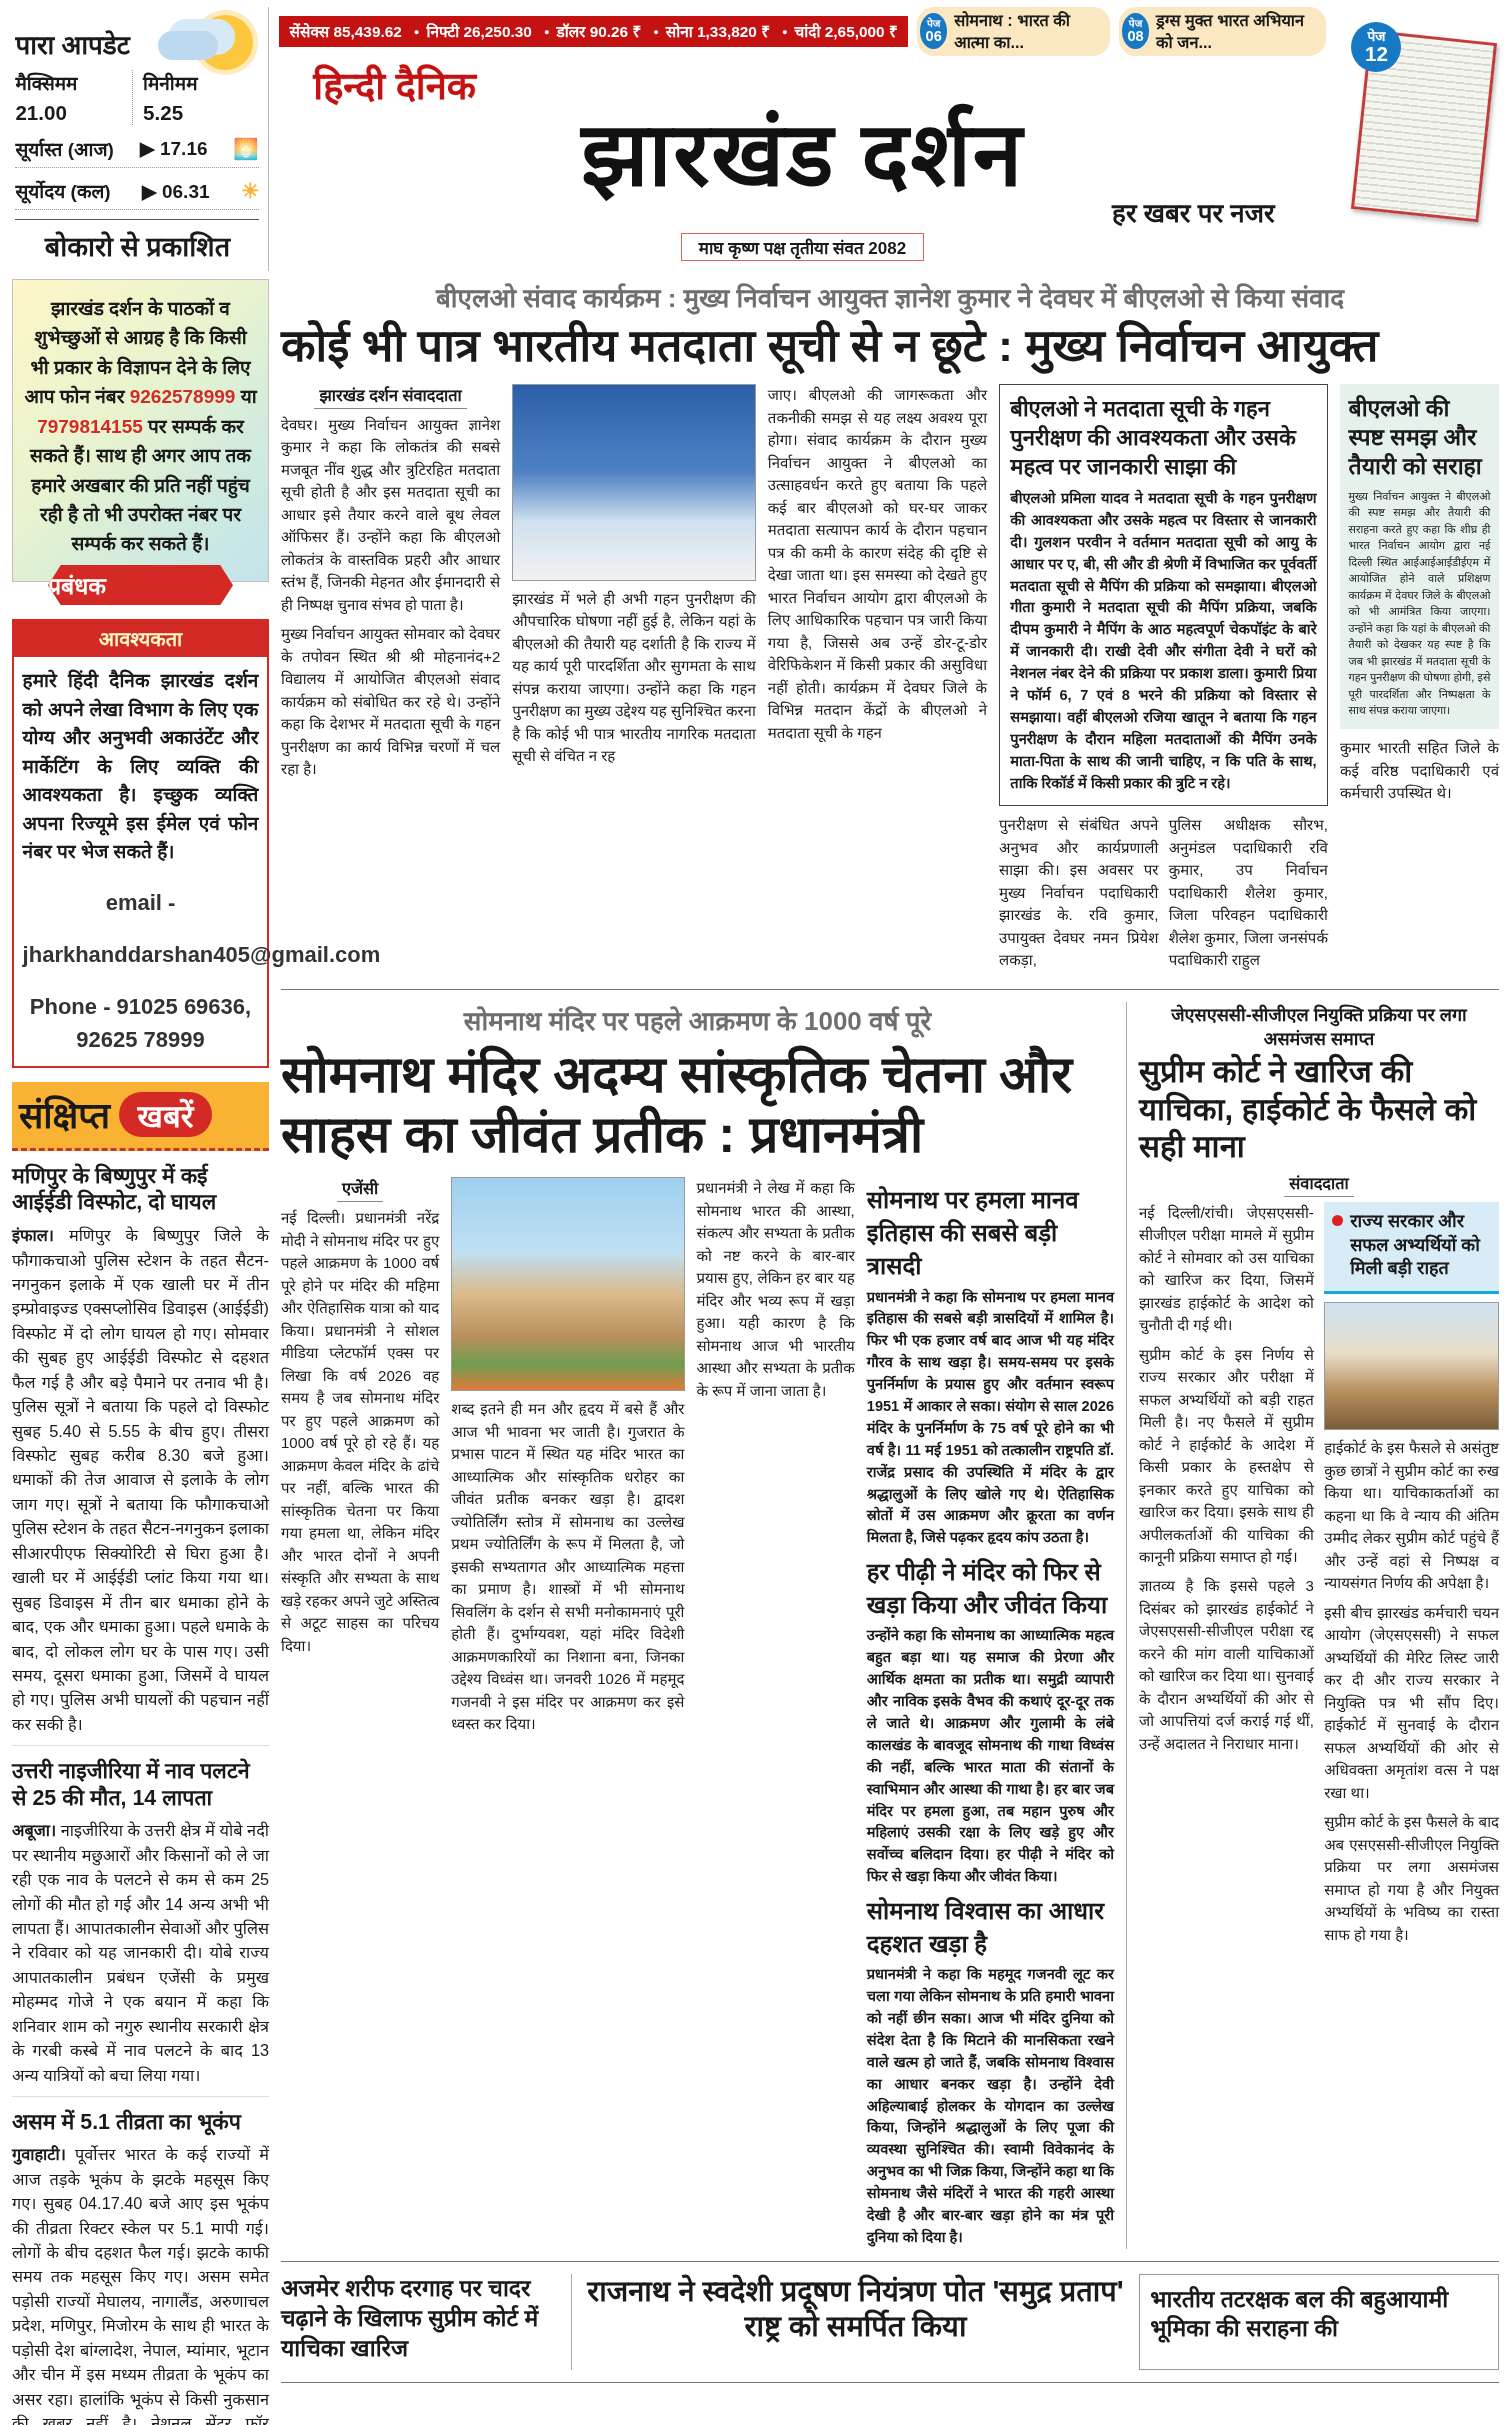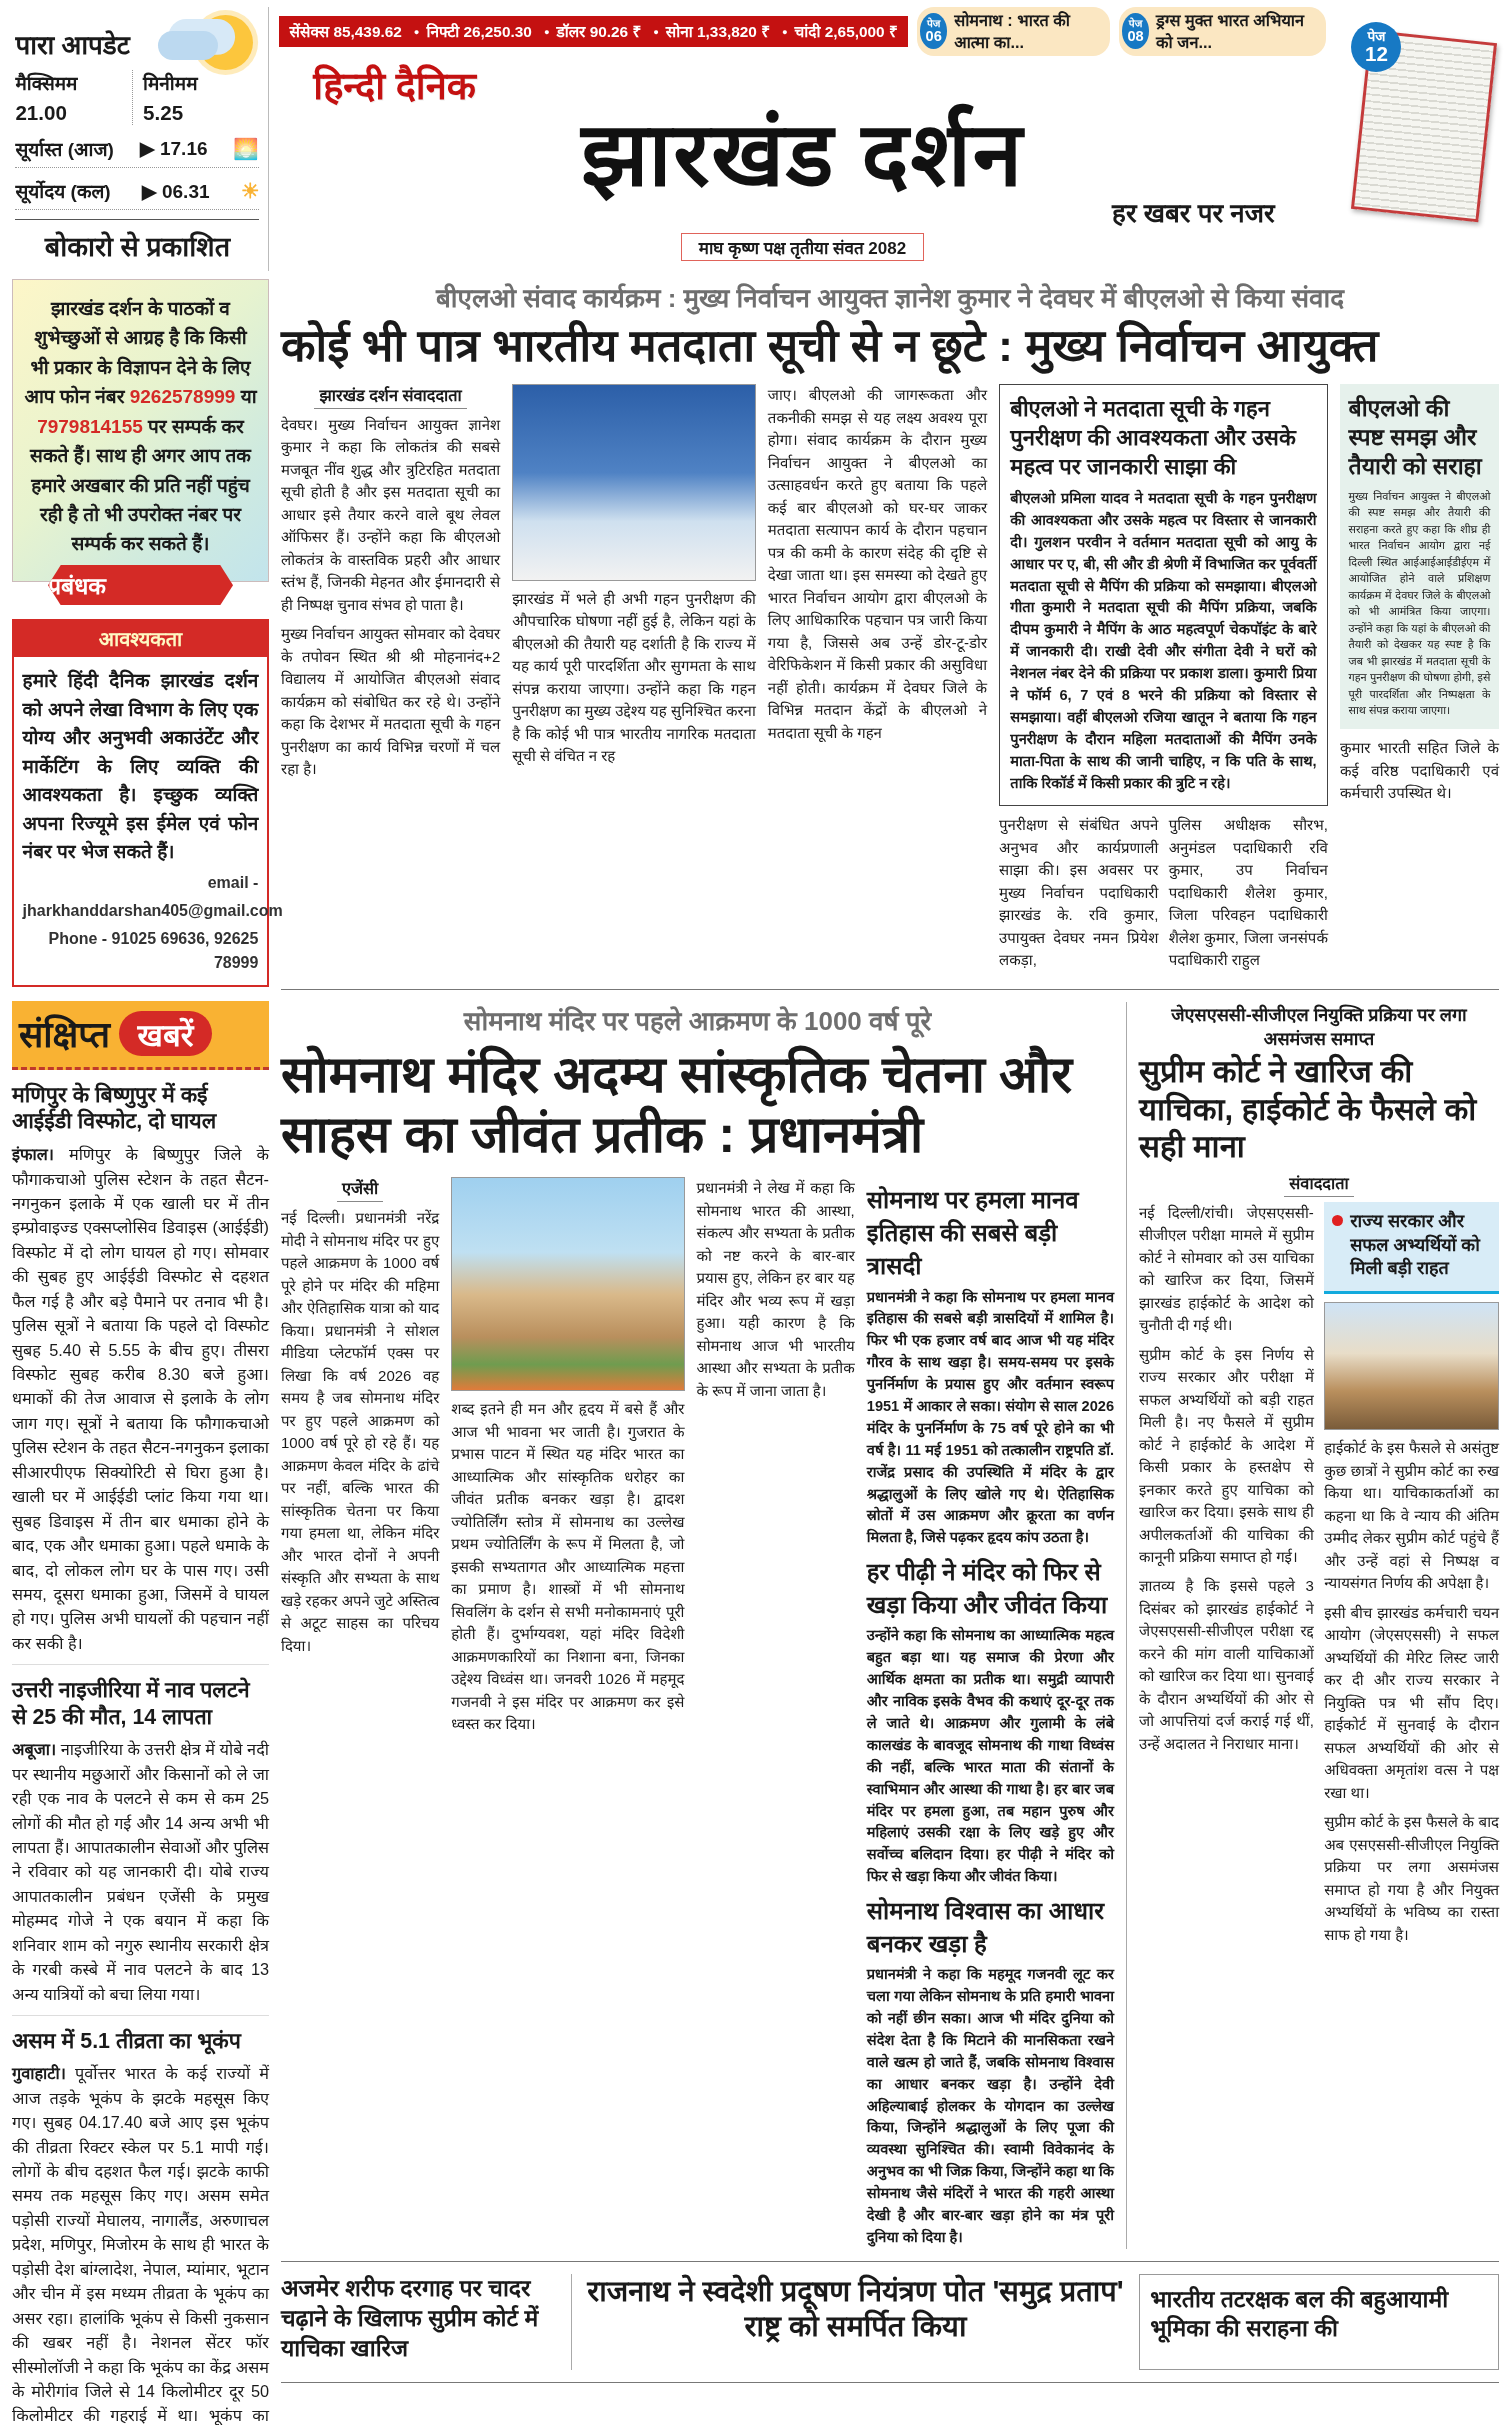--- a/index.html
+++ b/index.html
@@ -56,21 +56,21 @@
 
   
   .adbox { border:0.9px solid #cbb; background:linear-gradient(135deg,#fdf6c8 0%, #e7f3cf 45%, #cfeadf 75%, #c2e4ec 100%);
            padding:13.7px 10.3px 22px; font-size:19px; font-weight:600; text-align:center; line-height:1.55; }
   .adbox .phone { color:#d42a26; font-weight:900; }
   .ribbon { background:#d42a26; color:#fff; font-weight:900; font-size:23px; width:72%; margin:-17px auto 0; padding:4.3px 0;
             clip-path:polygon(7% 0,93% 0,100% 50%,93% 100%,7% 100%,0 50%); position:relative; }
   .needbox { border:2.6px solid #d42a26; margin-top:13.7px; }
   .need-head { background:#d42a26; color:#fef9c3; font-size:20px; font-weight:900; text-align:center; padding:4.3px 0; }
   .need-body { padding:10.3px 8.6px; font-size:19px; font-weight:600; line-height:1.5; text-align:justify; }
-  .need-contact { text-align:right; font-size:16px; color:#333; margin-top:4px; }
+  .need-contact { text-align:center; font-size:22px; color:#333; margin-top:19px; }
   .briefs-head { margin-top:13.7px; background:#f9b233; border-bottom:3.4px dashed #c0392b; display:flex; align-items:center; gap:8.6px; padding:8.6px 6.9px; }
   .briefs-head .w1 { font-size:36px; font-weight:900; }
   .briefs-head .w2 { background:#d42a26; color:#fff; font-size:31px; font-weight:900; border-radius:24px; padding:1.7px 19px; }
   .brief { margin-top:12px; border-bottom:0.9px solid #ddd; padding-bottom:8.6px; }
   .brief h3 { font-size:21.4px; font-weight:900; line-height:1.25; margin-bottom:6.9px; }
   .brief p { font-size:16.3px; line-height:1.5; text-align:justify; }
   .brief .dl { font-weight:900; }
 
   
   .kicker-gray { color:#6f6f6f; font-weight:900; font-size:26px; text-align:center; }
@@ -294,21 +294,21 @@
             <div class="som-c4">
               <div class="subsec">
                 <h4>सोमनाथ पर हमला मानव इतिहास की सबसे बड़ी त्रासदी</h4>
                 <p>प्रधानमंत्री ने कहा कि सोमनाथ पर हमला मानव इतिहास की सबसे बड़ी त्रासदियों में शामिल है। फिर भी एक हजार वर्ष बाद आज भी यह मंदिर गौरव के साथ खड़ा है। समय-समय पर इसके पुनर्निर्माण के प्रयास हुए और वर्तमान स्वरूप 1951 में आकार ले सका। संयोग से साल 2026 मंदिर के पुनर्निर्माण के 75 वर्ष पूरे होने का भी वर्ष है। 11 मई 1951 को तत्कालीन राष्ट्रपति डॉ. राजेंद्र प्रसाद की उपस्थिति में मंदिर के द्वार श्रद्धालुओं के लिए खोले गए थे। ऐतिहासिक स्रोतों में उस आक्रमण और क्रूरता का वर्णन मिलता है, जिसे पढ़कर हृदय कांप उठता है।</p>
               </div>
               <div class="subsec">
                 <h4>हर पीढ़ी ने मंदिर को फिर से खड़ा किया और जीवंत किया</h4>
                 <p>उन्होंने कहा कि सोमनाथ का आध्यात्मिक महत्व बहुत बड़ा था। यह समाज की प्रेरणा और आर्थिक क्षमता का प्रतीक था। समुद्री व्यापारी और नाविक इसके वैभव की कथाएं दूर-दूर तक ले जाते थे। आक्रमण और गुलामी के लंबे कालखंड के बावजूद सोमनाथ की गाथा विध्वंस की नहीं, बल्कि भारत माता की संतानों के स्वाभिमान और आस्था की गाथा है। हर बार जब मंदिर पर हमला हुआ, तब महान पुरुष और महिलाएं उसकी रक्षा के लिए खड़े हुए और सर्वोच्च बलिदान दिया। हर पीढ़ी ने मंदिर को फिर से खड़ा किया और जीवंत किया।</p>
               </div>
               <div class="subsec">
-                <h4>सोमनाथ विश्वास का आधार बनकर खड़ा है</h4>
+                <h4>सोमनाथ विश्वास का आधार दहशत खड़ा है</h4>
                 <p>प्रधानमंत्री ने कहा कि महमूद गजनवी लूट कर चला गया लेकिन सोमनाथ के प्रति हमारी भावना को नहीं छीन सका। आज भी मंदिर दुनिया को संदेश देता है कि मिटाने की मानसिकता रखने वाले खत्म हो जाते हैं, जबकि सोमनाथ विश्वास का आधार बनकर खड़ा है। उन्होंने देवी अहिल्याबाई होलकर के योगदान का उल्लेख किया, जिन्होंने श्रद्धालुओं के लिए पूजा की व्यवस्था सुनिश्चित की। स्वामी विवेकानंद के अनुभव का भी जिक्र किया, जिन्होंने कहा था कि सोमनाथ जैसे मंदिरों ने भारत की गहरी आस्था देखी है और बार-बार खड़ा होने का मंत्र पूरी दुनिया को दिया है।</p>
               </div>
             </div>
           </div>
         </div>
 
         <div class="jssc">
           <div class="kick">जेएसएससी-सीजीएल नियुक्ति प्रक्रिया पर लगा असमंजस समाप्त</div>
           <h2>सुप्रीम कोर्ट ने खारिज की याचिका, हाईकोर्ट के फैसले को सही माना</h2>
           <div class="byline-wrap"><span class="byline">संवाददाता</span></div>

